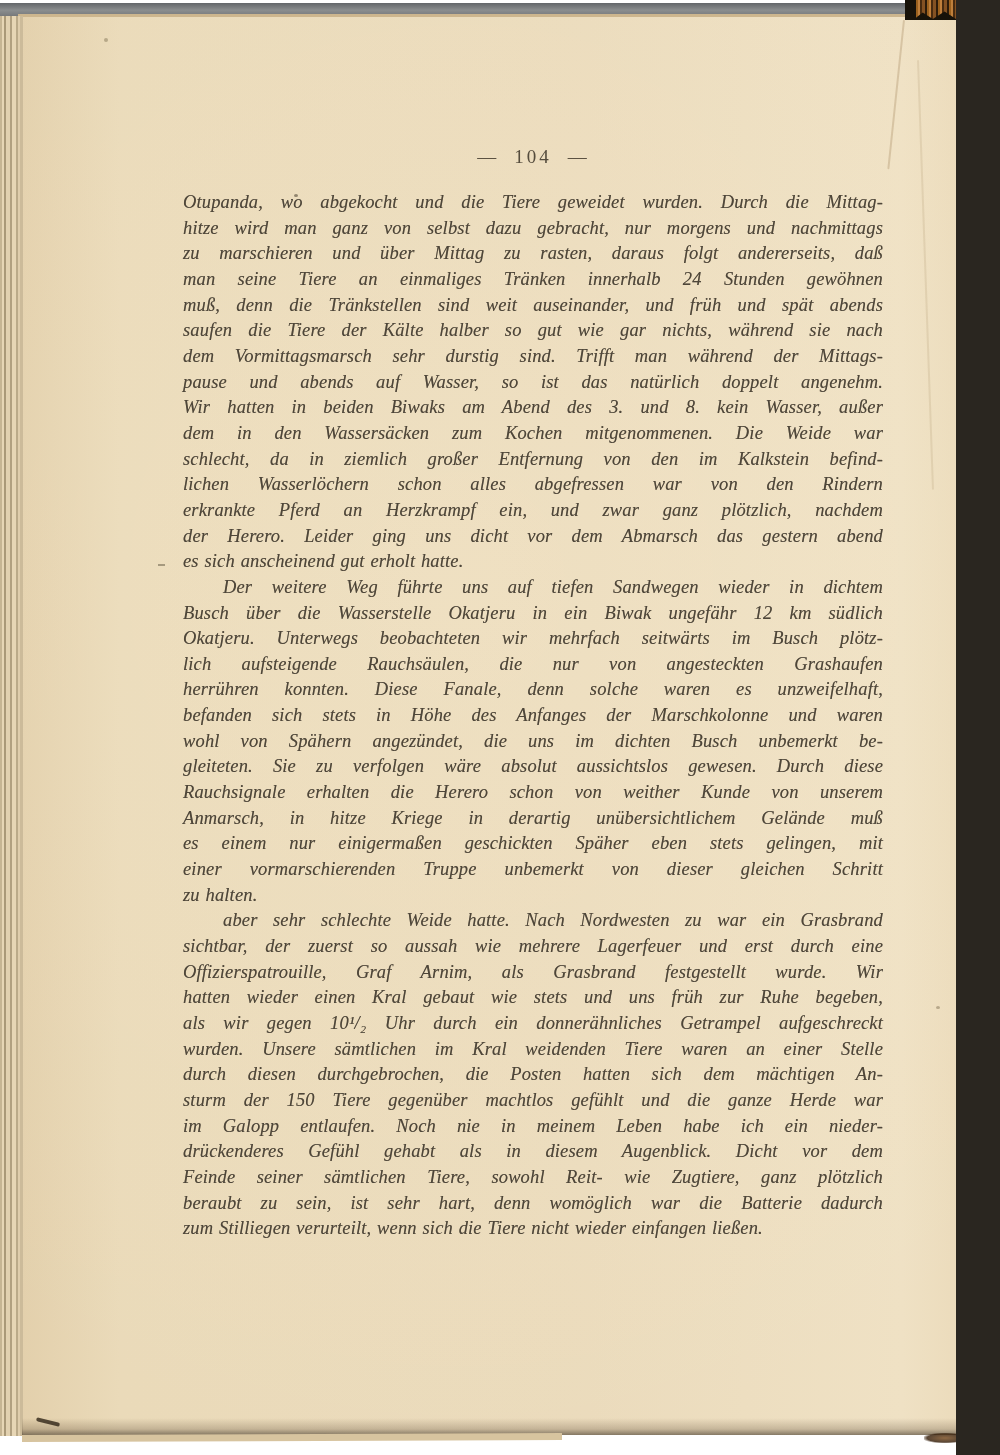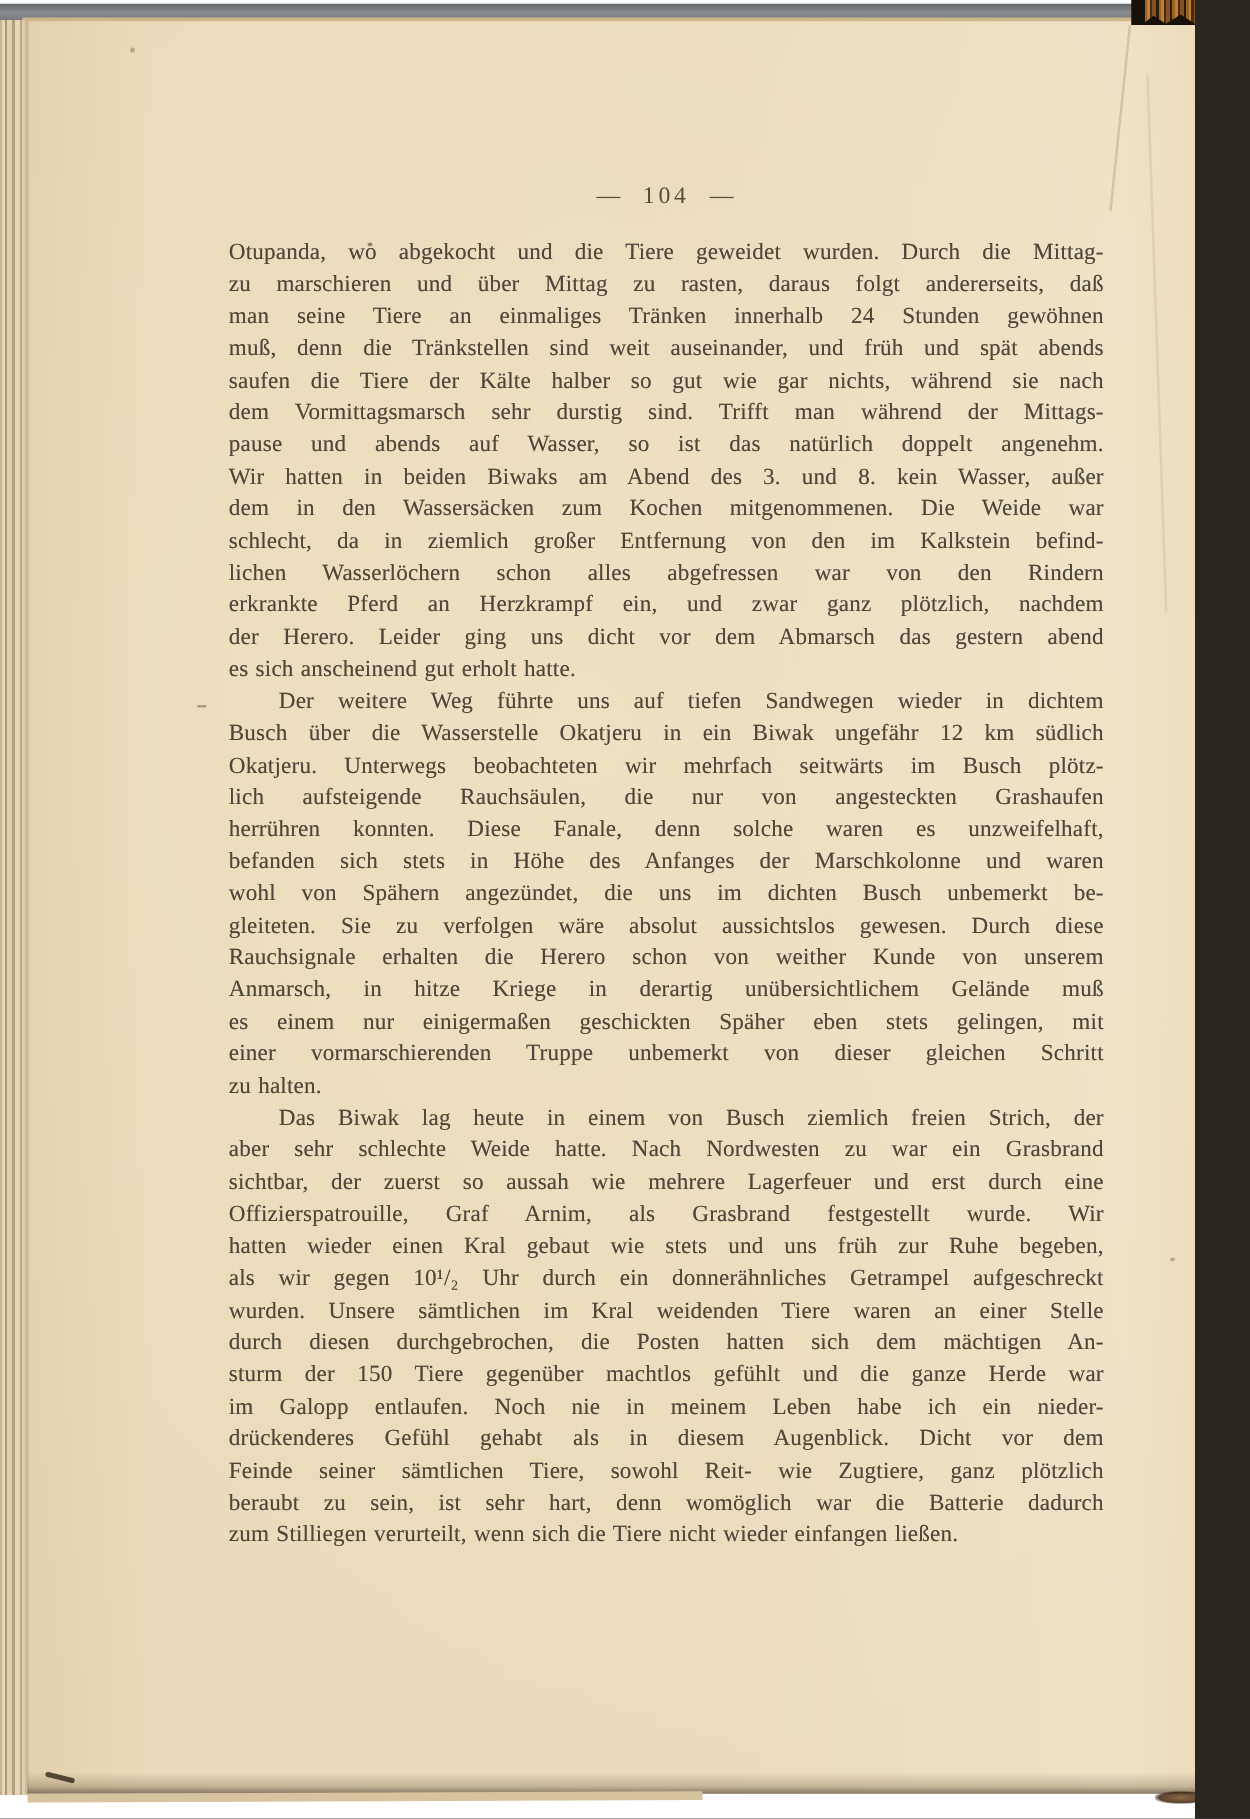--- a/index.html
+++ b/index.html
@@ -59,21 +59,21 @@
     color:#554c3d;font-size:19px;letter-spacing:2px;
   }
   .header .pagenum{margin:0 16px;letter-spacing:3px;}
   .textblock{
     position:absolute;left:183px;top:190px;width:700px;
     font-size:18.5px;line-height:25.65px;color:#4e4639;
     text-shadow:0 0 .5px rgba(78,69,57,.45);
     word-spacing:1px;letter-spacing:.15px;
   }
   .para{margin:0;}
-  .para .line{text-align:justify;text-align-last:justify;white-space:normal;}
+  .para .line{text-align:justify;text-align-last:justify;white-space:normal;font-style:italic;}
   .para .line.last{text-align-last:left;}
   .para.indent .line:first-child{text-indent:40px;}
 </style>
 </head>
 <body>
 
 <div class="scan">
 
   <div class="paper"></div>
 
@@ -97,20 +97,21 @@
   <div class="notch"></div>
   <div class="smudge"></div>
 
   <div class="header">
     <span>—</span><span class="pagenum">104</span><span>—</span>
   </div>
 
   <div class="textblock">
       <div class="para">
         <div class="line">Otupanda, wo abgekocht und die Tiere geweidet wurden. Durch die Mittag-</div>
+        <div class="line">hitze wird man ganz von selbst dazu gebracht, nur morgens und nachmittags</div>
         <div class="line">zu marschieren und über Mittag zu rasten, daraus folgt andererseits, daß</div>
         <div class="line">man seine Tiere an einmaliges Tränken innerhalb 24 Stunden gewöhnen</div>
         <div class="line">muß, denn die Tränkstellen sind weit auseinander, und früh und spät abends</div>
         <div class="line">saufen die Tiere der Kälte halber so gut wie gar nichts, während sie nach</div>
         <div class="line">dem Vormittagsmarsch sehr durstig sind. Trifft man während der Mittags-</div>
         <div class="line">pause und abends auf Wasser, so ist das natürlich doppelt angenehm.</div>
         <div class="line">Wir hatten in beiden Biwaks am Abend des 3. und 8. kein Wasser, außer</div>
         <div class="line">dem in den Wassersäcken zum Kochen mitgenommenen. Die Weide war</div>
         <div class="line">schlecht, da in ziemlich großer Entfernung von den im Kalkstein befind-</div>
         <div class="line">lichen Wasserlöchern schon alles abgefressen war von den Rindern</div>
@@ -127,21 +128,20 @@
         <div class="line">befanden sich stets in Höhe des Anfanges der Marschkolonne und waren</div>
         <div class="line">wohl von Spähern angezündet, die uns im dichten Busch unbemerkt be-</div>
         <div class="line">gleiteten. Sie zu verfolgen wäre absolut aussichtslos gewesen. Durch diese</div>
         <div class="line">Rauchsignale erhalten die Herero schon von weither Kunde von unserem</div>
         <div class="line">Anmarsch, in hitze Kriege in derartig unübersichtlichem Gelände muß</div>
         <div class="line">es einem nur einigermaßen geschickten Späher eben stets gelingen, mit</div>
         <div class="line">einer vormarschierenden Truppe unbemerkt von dieser gleichen Schritt</div>
         <div class="line last">zu halten.</div>
       </div>
       <div class="para indent">
-        <div class="line">Das Biwak lag heute in einem von Busch ziemlich freien Strich, der</div>
         <div class="line">aber sehr schlechte Weide hatte. Nach Nordwesten zu war ein Grasbrand</div>
         <div class="line">sichtbar, der zuerst so aussah wie mehrere Lagerfeuer und erst durch eine</div>
         <div class="line">Offizierspatrouille, Graf Arnim, als Grasbrand festgestellt wurde. Wir</div>
         <div class="line">hatten wieder einen Kral gebaut wie stets und uns früh zur Ruhe begeben,</div>
         <div class="line">als wir gegen 10¹/₂ Uhr durch ein donnerähnliches Getrampel aufgeschreckt</div>
         <div class="line">wurden. Unsere sämtlichen im Kral weidenden Tiere waren an einer Stelle</div>
         <div class="line">durch diesen durchgebrochen, die Posten hatten sich dem mächtigen An-</div>
         <div class="line">sturm der 150 Tiere gegenüber machtlos gefühlt und die ganze Herde war</div>
         <div class="line">im Galopp entlaufen. Noch nie in meinem Leben habe ich ein nieder-</div>
         <div class="line">drückenderes Gefühl gehabt als in diesem Augenblick. Dicht vor dem</div>

